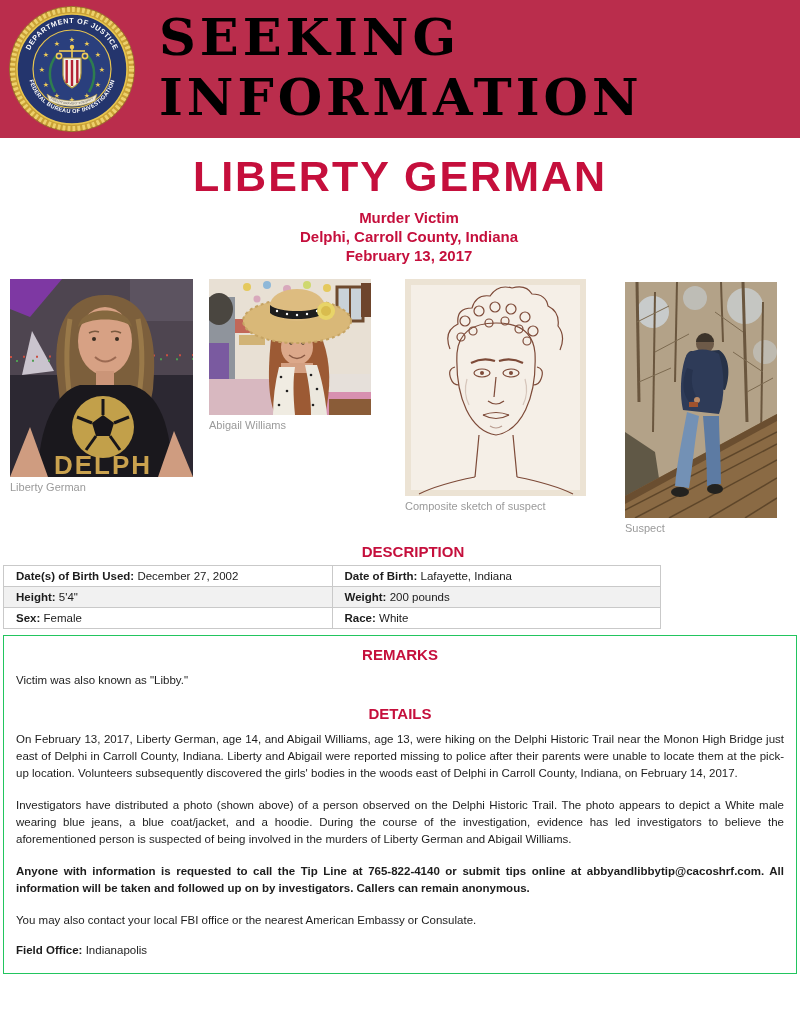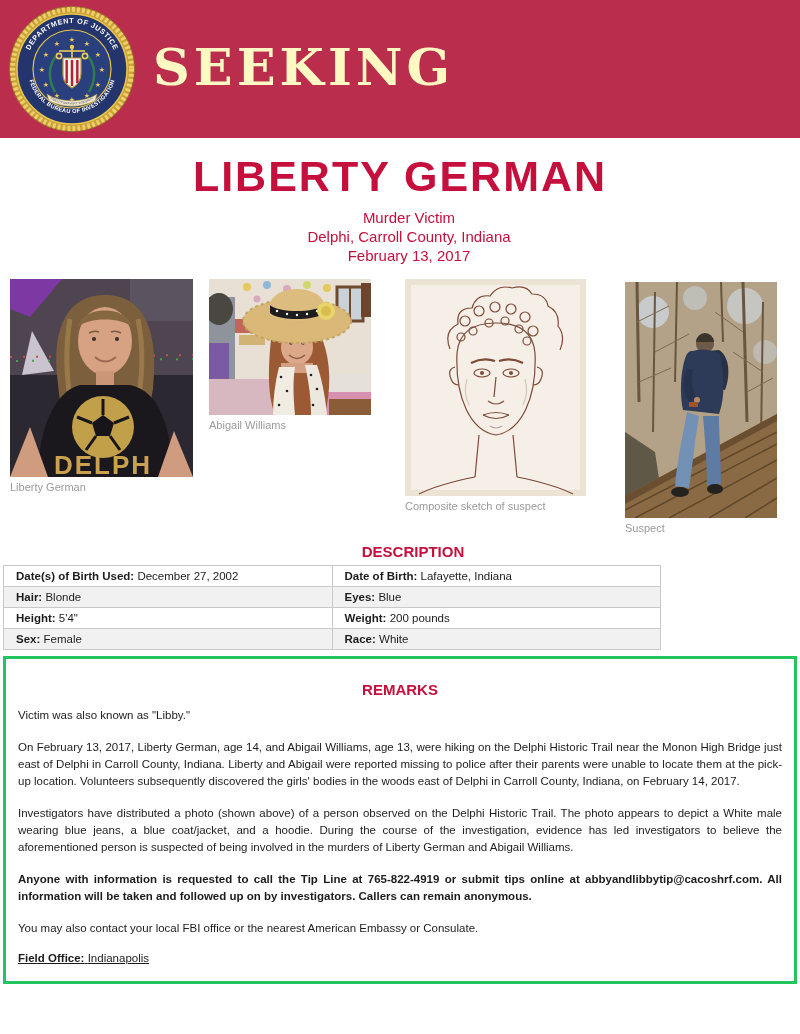--- a/index.html
+++ b/index.html
@@ -2,53 +2,53 @@
 <html><head>
 <meta charset="utf-8">
 <style>
   html,body { margin:0; padding:0; background:#fff; }
   body { width:800px; height:1034px; overflow:hidden; font-family:"Liberation Sans", sans-serif; color:#1c1c1c; }
   .poster { width:800px; height:1034px; background:#fff; }
 
   
   .banner { height:138px; background:#BA2D4C; display:flex; align-items:center; }
   .seal { width:126px; height:126px; margin-left:9px; flex:none; }
-  .banner-title { margin-left:18px; color:#fef9c3; font-family:"DejaVu Serif", serif; font-weight:bold;
+  .banner-title { margin-left:24px; color:#000000; font-family:"DejaVu Serif", serif; font-weight:bold;
                   font-size:51px; line-height:60px; letter-spacing:4px; margin-top:-4px; }
 
   
   .case-name { margin:16px 0 0; text-align:center; color:#C50F3C; font-size:43px; line-height:44px;
                font-weight:bold; letter-spacing:2px; }
-  .case-sub { margin-top:10px; text-align:center; color:#C50F3C; font-weight:normal; font-size:15px; line-height:19px;padding-left:18px; }
+  .case-sub { margin-top:10px; text-align:center; color:#C50F3C; font-weight:bold; font-size:15px; line-height:19px;padding-left:18px; }
 
   
   .photos { position:relative; height:260px; margin-top:14px; }
   .ph { position:absolute; margin:0; }
   .ph svg { display:block; }
   .caption { text-align:left; color:#9a9a9a; font-size:11px; margin-top:4px; }
 
   
   .section-h { text-align:center; color:#C50F3C; font-weight:bold; font-size:15px; line-height:18px; margin:0; }
   .desc-h { margin:4px 12px 4px;padding-left:26px; }
 
   
   table.desc { width:658px; margin-left:3px; border-collapse:collapse; font-size:11.5px; table-layout:fixed; }
   table.desc td { border:1px solid #c9c9c9; padding:4px 6px 4px 12px; width:50%; }
   table.desc tr:nth-child(even) td { background:#f1f1f1; }
   table.desc b { font-weight:bold; }
 
   
-  .info-box { margin:6px 3px 7px; border:3px solid #22c55e; padding:20px 12px 10px; }
+  .info-box { margin:6px 3px 7px; border:1px solid #22c55e; padding:8px 12px 10px; }
   .info-box .section-h { margin:2px 0 8px; }
   .info-box .details-h { margin:16px 0 8px; }
   p.body { font-size:11.5px; line-height:17px; margin:0 0 15px; }
   p.just { text-align:justify; }
   p.boldp { font-weight:bold; }
   p.note { margin-bottom:13px; }
-  p.field { margin-bottom:4px;text-decoration:underline; }
+  p.field { margin-bottom:4px; }
 </style>
 </head>
 <body>
 
 <div class="poster">
 
   <header class="banner">
     <svg class="seal" viewBox="0 0 126 126" aria-hidden="true">
       <circle cx="63" cy="63" r="62" fill="#C9A136"></circle>
       <circle cx="63" cy="63" r="62.5" fill="none" stroke="#9a7c2a" stroke-width="1"></circle>
@@ -97,20 +97,21 @@
         <rect x="61.8" y="54" width="2.4" height="26" fill="#B22234"></rect>
         <rect x="67.1" y="54" width="2.4" height="23" fill="#B22234"></rect>
       </g>
       <path d="M38,88 C50,97 76,97 88,88 L86,95 C70,102 56,102 40,95 Z" fill="#ece5d2" stroke="#B49A3F" stroke-width="0.6"></path>
       <text font-size="3" fill="#555" font-family="Liberation Sans, sans-serif">
         <textPath href="#arcMotto" startOffset="50%" text-anchor="middle">FIDELITY BRAVERY INTEGRITY</textPath>
       </text>
     </svg>
     <div class="banner-title">
       <div>SEEKING</div>
+      <div>INFORMATION</div>
     </div>
   </header>
 
   <h1 class="case-name">LIBERTY GERMAN</h1>
   <div class="case-sub">
     <div>Murder Victim</div>
     <div>Delphi, Carroll County, Indiana</div>
     <div>February 13, 2017</div>
   </div>
 
@@ -307,38 +308,35 @@
   </div>
 
   <h2 class="section-h desc-h">DESCRIPTION</h2>
   <table class="desc">
     <tbody>
       <tr>
         <td><b>Date(s) of Birth Used:</b> <span>December 27, 2002</span></td>
         <td><b>Date of Birth:</b> <span>Lafayette, Indiana</span></td>
       </tr>
       <tr>
-        <td><b>Hair:</b> <span>Blonde</span></td>
-        <td><b>Eyes:</b> <span>Blue</span></td>
-      </tr>
-      <tr>
         <td><b>Height:</b> <span>5'4"</span></td>
         <td><b>Weight:</b> <span>200 pounds</span></td>
       </tr>
       <tr>
         <td><b>Sex:</b> <span>Female</span></td>
         <td><b>Race:</b> <span>White</span></td>
       </tr>
     </tbody>
   </table>
 
   <section class="info-box">
     <h2 class="section-h">REMARKS</h2>
     <p class="body">Victim was also known as "Libby."</p>
 
+    <h2 class="section-h details-h">DETAILS</h2>
     <p class="body just">On February 13, 2017, Liberty German, age 14, and Abigail Williams, age 13, were hiking on the Delphi Historic Trail near the Monon High Bridge just east of Delphi in Carroll County, Indiana.  Liberty and Abigail were reported missing to police after their parents were unable to locate them at the pick-up location. Volunteers subsequently discovered the girls' bodies in the woods east of Delphi in Carroll County, Indiana, on February 14, 2017.</p>
     <p class="body just">Investigators have distributed a photo (shown above) of a person observed on the Delphi Historic Trail. The photo appears to depict a White male wearing blue jeans, a blue coat/jacket, and a hoodie.  During the course of the investigation, evidence has led investigators to believe the aforementioned person is suspected of being involved in the murders of Liberty German and Abigail Williams.</p>
-    <p class="body just boldp">Anyone with information is requested to call the Tip Line at 765-822-4919 or submit tips online at abbyandlibbytip@cacoshrf.com. All information will be taken and followed up on by investigators. Callers can remain anonymous.</p>
+    <p class="body just boldp">Anyone with information is requested to call the Tip Line at 765-822-4140 or submit tips online at abbyandlibbytip@cacoshrf.com. All information will be taken and followed up on by investigators. Callers can remain anonymous.</p>
     <p class="body note">You may also contact your local FBI office or the nearest American Embassy or Consulate.</p>
     <p class="body field"><b>Field Office:</b> <span>Indianapolis</span></p>
   </section>
 
 </div>
 
 </body></html>

